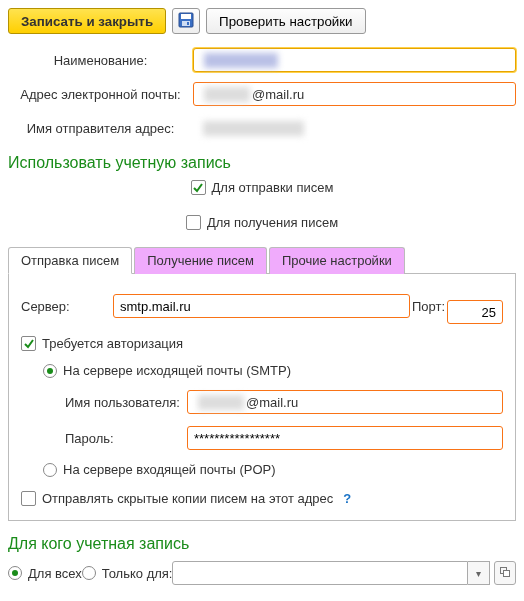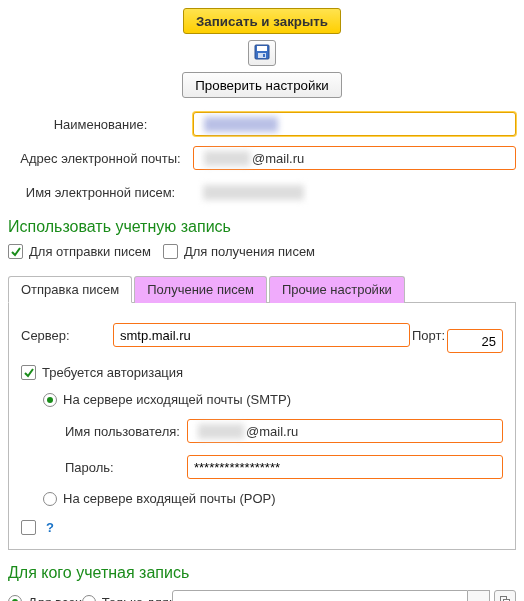--- a/index.html
+++ b/index.html
@@ -10,21 +10,20 @@
     font-size: 13px;
     color: #333;
     width: 524px;
     background: #fff;
   }
   .toolbar {
     display: flex;
     gap: 6px;
     align-items: center;
     margin-bottom: 14px;
-    flex-direction: column;
   }
   .btn {
     border: 1px solid #999;
     border-radius: 3px;
     padding: 4px 12px;
     background: linear-gradient(#fdfdfd, #eee);
     cursor: pointer;
     height: 26px;
     display: inline-flex;
     align-items: center;
@@ -228,30 +227,30 @@
   <label class="fld">Адрес электронной почты:</label>
   <div class="text-input flex-fill">
     <div class="email-field-inner">
       <span class="value-blur-gray">█████</span>
       <span>@mail.ru</span>
     </div>
   </div>
 </div>
 
 <div class="form-row">
-  <label class="fld">Имя электронной писем:</label>
+  <label class="fld">Имя отправителя адрес:</label>
   <div class="text-input flex-fill" style="border:none;background:transparent;">
     <div class="email-field-inner">
       <span class="value-blur-gray">███████████</span>
     </div>
   </div>
 </div>
 
 <div class="section-header">Использовать учетную запись</div>
-<div class="checkbox-row" style="gap:12px;">
+<div class="checkbox-row" style="gap:20px;flex-direction:column;">
   <div class="checkbox-row">
     <span class="checkbox checked">
       <svg width="12" height="12" viewBox="0 0 12 12">
           <path d="M2 6 L5 9 L10 2" stroke="#1a8c1a" stroke-width="2" fill="none"></path>
         </svg>
     </span>
     <span>Для отправки писем</span>
   </div>
   <div class="checkbox-row">
     <span class="checkbox">
@@ -313,20 +312,21 @@
     <div class="checkbox-row" style="margin-bottom:14px;">
       <span class="radio"></span>
       <span>На сервере входящей почты (POP)</span>
     </div>
   </div>
 
   <div class="checkbox-row">
     <span class="checkbox">
       
     </span>
+    <span>Отправлять скрытые копии писем на этот адрес</span>
     <span class="help-icon">?</span>
   </div>
 
 </div>
 
 <div class="section-header">Для кого учетная запись</div>
 <div class="for-whom-row">
   <div class="checkbox-row">
     <span class="radio checked"></span>
     <span>Для всех</span>

